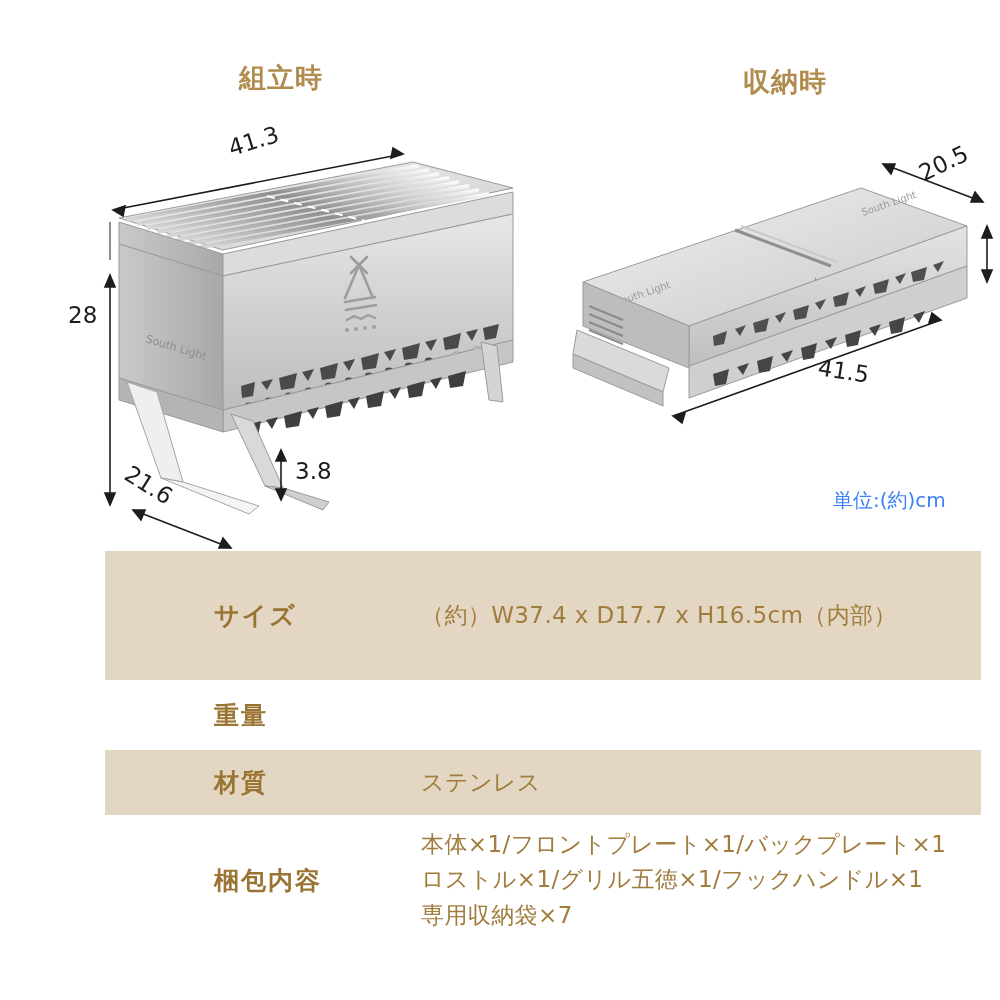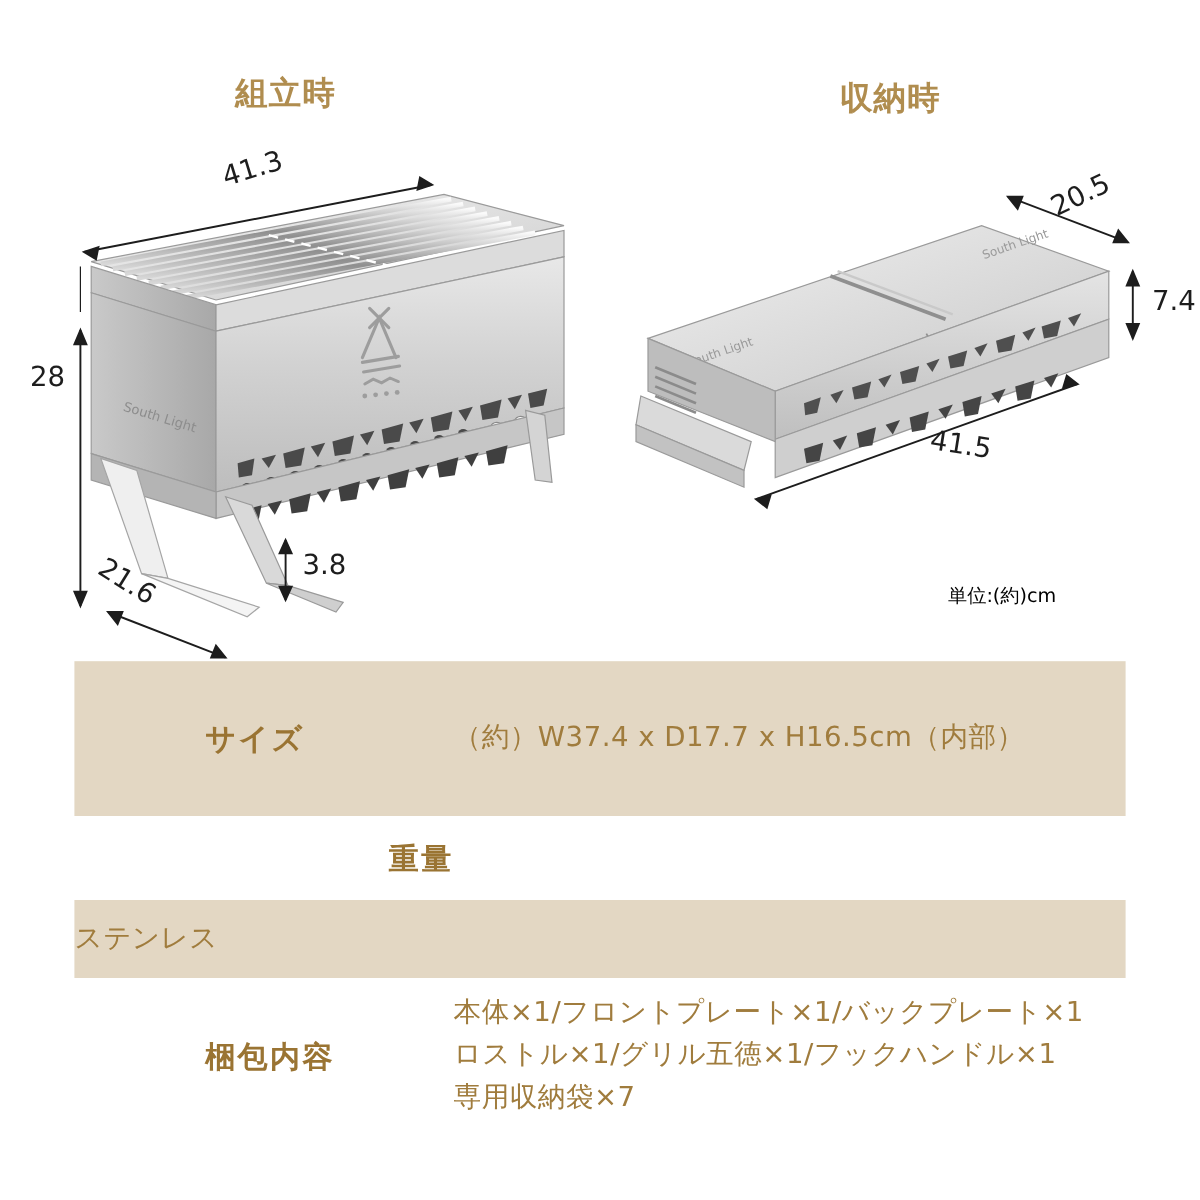--- a/index.html
+++ b/index.html
@@ -2,21 +2,21 @@
 <html><head>
 <meta charset="utf-8">
 <style>
   html,body{margin:0;padding:0;}
   body{
     width:1000px;height:1000px;
     background:#ffffff;
     font-family:"DejaVu Sans","Liberation Sans",sans-serif;
     position:relative;overflow:hidden;
   }
-  .page{position:relative;width:952px;height:1000px;}
+  .page{position:relative;width:952px;height:1000px;margin-left:43px;}
 
   
   .section-heading{
     position:absolute;
     font-size:27px;font-weight:bold;
     color:#b08d4f;
     letter-spacing:1px;
     white-space:nowrap;
   }
   #heading-assembled{left:196px;top:60px;}
@@ -34,33 +34,33 @@
     white-space:nowrap;
     font-family:"DejaVu Sans","Liberation Sans",sans-serif;
   }
   .dim-rot-a{transform:rotate(-17deg);}
   .dim-rot-b{transform:rotate(32deg);}
   .dim-rot-c{transform:rotate(-26deg);}
   .dim-rot-d{transform:rotate(9deg);}
 
   .unit-note{
     position:absolute;left:790px;top:487px;
-    font-size:16px;color:#000000;white-space:nowrap;
+    font-size:20px;color:#3b82f6;white-space:nowrap;
   }
 
   
   .spec-table{
     position:absolute;left:62px;top:551px;
     width:876px;
   }
   .spec-row{display:flex;align-items:center;box-sizing:border-box;}
   .spec-row.shade{background:#e3d7c3;}
   .spec-row.plain{background:#ffffff;}
   .row-size{height:129px;}
-  .row-weight{height:70px;text-align:right;}
+  .row-weight{height:70px;}
   .row-material{height:65px;}
   .row-contents{height:130px;}
 
   .spec-label{
     width:316px;
     padding-left:109px;
     box-sizing:border-box;
     font-size:25px;font-weight:bold;
     color:#9a7433;
     letter-spacing:2px;
@@ -326,20 +326,21 @@
       <div class="spec-value">
         <span class="vline">（約）W37.4 x D17.7 x H16.5cm（内部）</span>
       </div>
     </div>
 
     <div class="spec-row plain row-weight">
       <div class="spec-label">重量</div>
     </div>
 
     <div class="spec-row shade row-material">
+      <div class="spec-label">材質</div>
       <div class="spec-value">
         <span class="vline">ステンレス</span>
       </div>
     </div>
 
     <div class="spec-row plain row-contents">
       <div class="spec-label">梱包内容</div>
       <div class="spec-value">
         <span class="vline">本体×1/フロントプレート×1/バックプレート×1</span>
         <span class="vline">ロストル×1/グリル五徳×1/フックハンドル×1</span>

